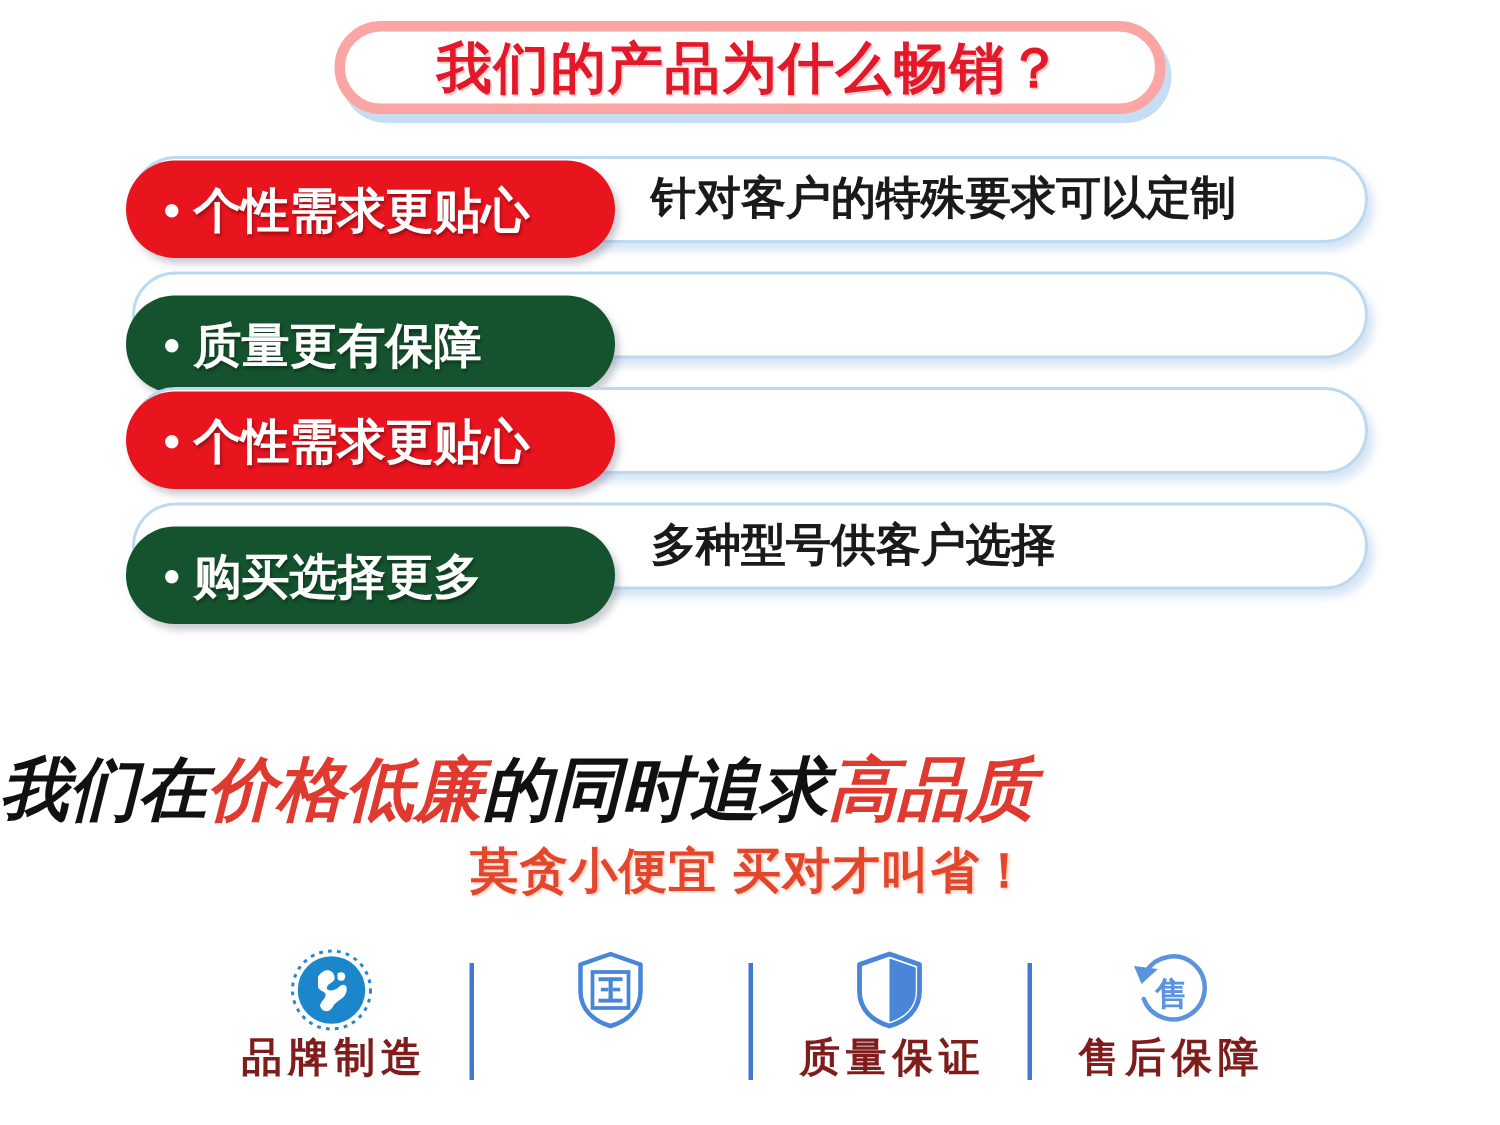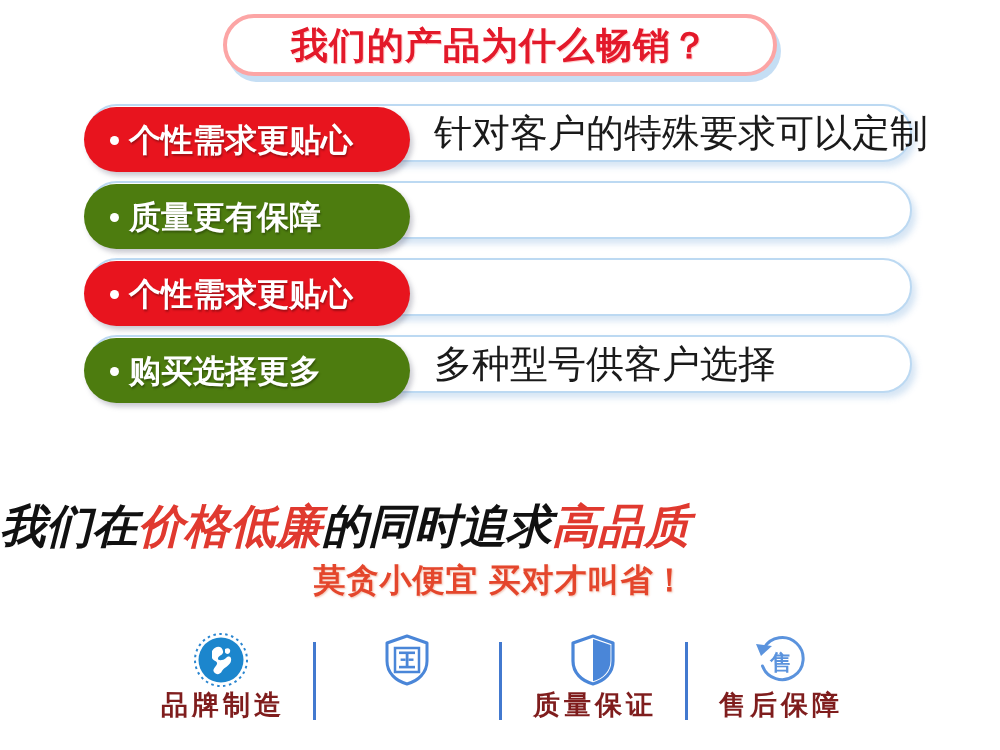--- a/index.html
+++ b/index.html
@@ -23,21 +23,21 @@
     width: 1000px;
     height: 74px;
     display: flex;
     align-items: center;
     justify-content: center;
   }
   .title-pill {
     box-sizing: border-box;
     width: 554px;
     height: 62px;
-    border: 4px solid #fca5a5;
+    border: 7px solid #fca5a5;
     border-radius: 34px;
     background: #ffffff;
     display: flex;
     align-items: center;
     justify-content: center;
     box-shadow: 4px 6px 0 rgba(150, 195, 235, 0.55);
   }
   .title-text {
     font-size: 37px;
     font-weight: bold;
@@ -75,43 +75,43 @@
     top: 1px;
     width: 326px;
     height: 65px;
     border-radius: 34px;
     display: flex;
     align-items: center;
     padding-left: 26px;
     box-shadow: 3px 4px 5px rgba(110, 110, 130, 0.35);
   }
   .feature-pill.red  { background: #e8141e; }
-  .feature-pill.blue { background: #4d7c0f; }
+  .feature-pill.blue { background: #14532d; margin-top: 13px; }
   .bullet {
     width: 9px;
     height: 9px;
     border-radius: 50%;
     background: #ffffff;
     flex: 0 0 auto;
     margin-right: 10px;
     margin-top: 2px;
   }
   .pill-label {
     font-size: 32px;
     font-weight: bold;
     color: #ffffff;
     letter-spacing: 0px;
     line-height: 1;
     white-space: nowrap;
     text-shadow: 1px 2px 2px rgba(0,0,0,0.30);
   }
   .feature-desc {
     margin-left: 344px;
-    font-size: 38px;
-    font-weight: normal;
+    font-size: 30px;
+    font-weight: bold;
     color: #1a1a1a;
     letter-spacing: 0px;
     line-height: 1;
     white-space: nowrap;
   }
 
   
   .tagline-1 {
     position: absolute;
     left: 0;

